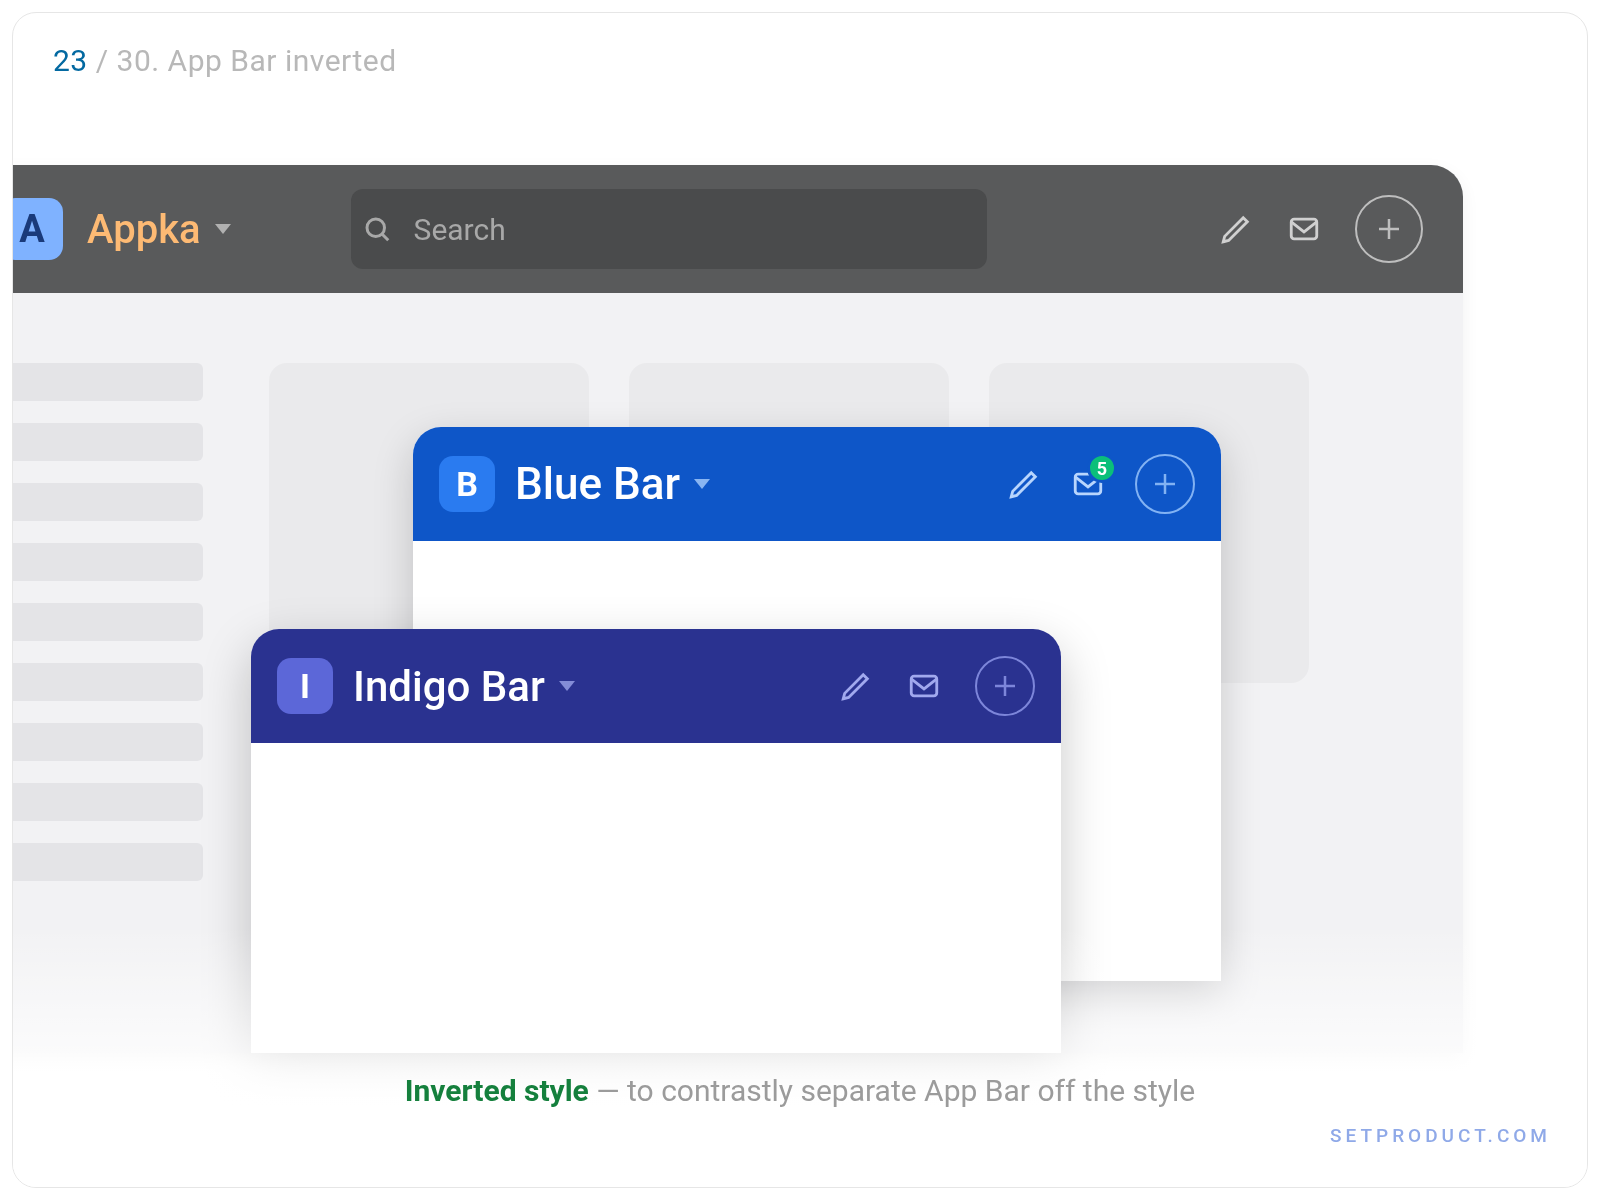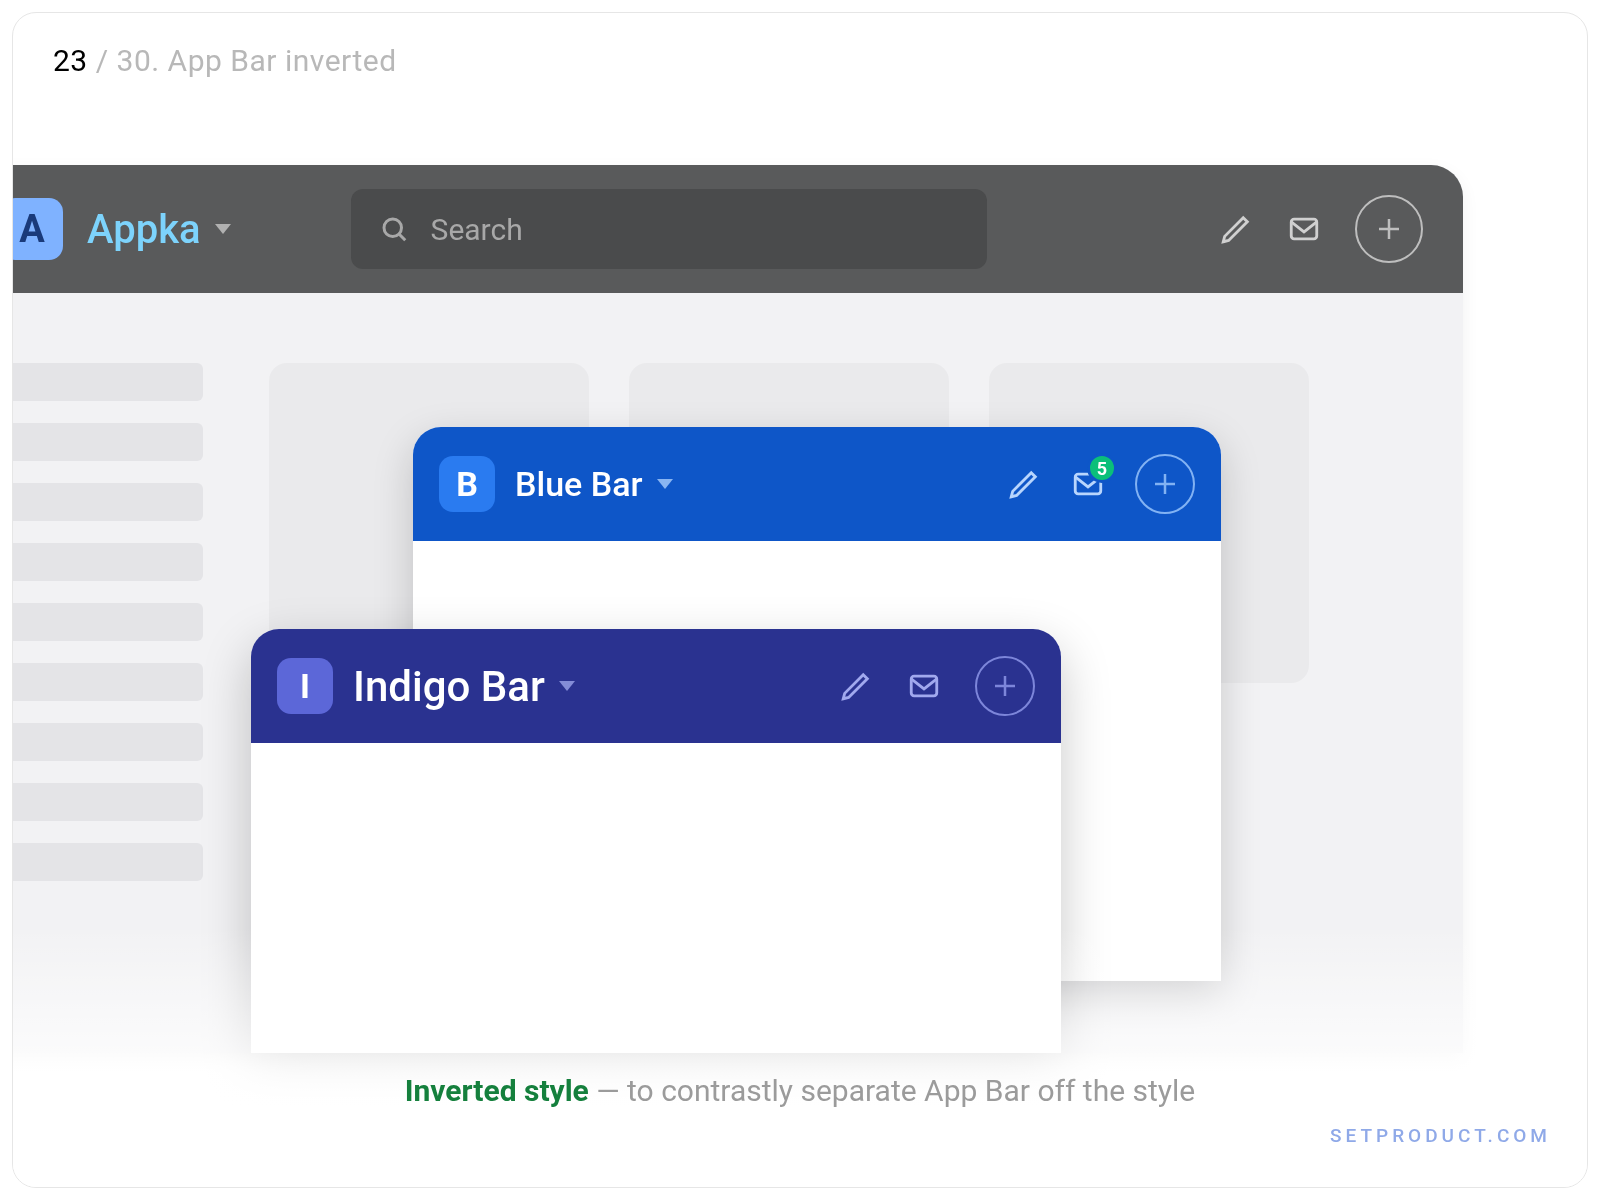--- a/index.html
+++ b/index.html
@@ -19,21 +19,21 @@
   }
 
   
   .crumb {
     position: absolute;
     left: 40px; top: 30px;
     font-size: 30px;
     letter-spacing: 0.5px;
     color: #b8b8b8;
   }
-  .crumb .n1 { color: #000000; }
+  .crumb .n1 { color: #0369a1; }
 
   
   .win-dark {
     position: absolute;
     left: -30px; top: 152px;
     width: 1480px;
     border-top-right-radius: 32px;
     background: #f2f2f4;
     box-shadow: 0 6px 18px rgba(0,0,0,0.06);
   }
@@ -51,42 +51,42 @@
     display: flex; align-items: center; justify-content: center;
     font-weight: 700;
     font-size: 38px;
     flex-shrink: 0;
   }
   .logo-dark { background: #7fb2ff; color: #1a3a7a; }
   .app-title {
     font-size: 40px;
     font-weight: 500;
     margin-left: 24px;
-    color: #7dd3fc;
+    color: #fdba74;
     display: flex; align-items: center;
   }
   .caret {
     width: 0; height: 0;
     border-left: 8px solid transparent;
     border-right: 8px solid transparent;
     border-top: 10px solid currentColor;
     margin-left: 14px;
     opacity: 0.8;
   }
   .caret-dark { color: #c7c7c7; }
 
   .search-box {
     margin-left: 120px;
     flex-grow: 0;
     width: 636px;
     height: 80px;
     background: #4a4b4c;
     border-radius: 12px;
     display: flex; align-items: center;
-    padding: 0 28px;
+    padding: 0 11px;
     color: #a8a8a8;
   }
   .search-box svg { width: 30px; height: 30px; stroke: #a8a8a8; fill: none; stroke-width: 2.4; }
   .search-ph { font-size: 30px; margin-left: 22px; color: #a8a8a8; }
 
   .bar-actions { margin-left: auto; display: flex; align-items: center; gap: 34px; }
   .icon-btn {
     display: flex; align-items: center; justify-content: center;
     color: inherit;
   }
@@ -137,21 +137,21 @@
   }
   .bar-blue {
     height: 114px;
     background: #0e56c8;
     border-radius: 28px 28px 0 0;
     display: flex; align-items: center;
     padding: 0 26px;
     color: #cfe0fb;
   }
   .logo-blue { background: #2a7bf0; color: #fff; width: 56px; height: 56px; font-size: 34px; border-radius: 14px; }
-  .title-blue { font-size: 34px; font-weight: 500; color: #fff; margin-left: 20px; display:flex; align-items:center; }
+  .title-blue { font-size: 44px; font-weight: 500; color: #fff; margin-left: 20px; display:flex; align-items:center; }
   .caret-blue { color: #a9cdfc; }
   .bar-blue .bar-actions { gap: 30px; }
   .blue-ico { color: #b8d5fd; }
   .blue-plus { color: #97c3fb; width:60px; height:60px; }
   .mail-wrap { position: relative; }
   .badge {
     position: absolute;
     right: -12px; top: -14px;
     min-width: 30px; height: 30px;
     border-radius: 15px;

